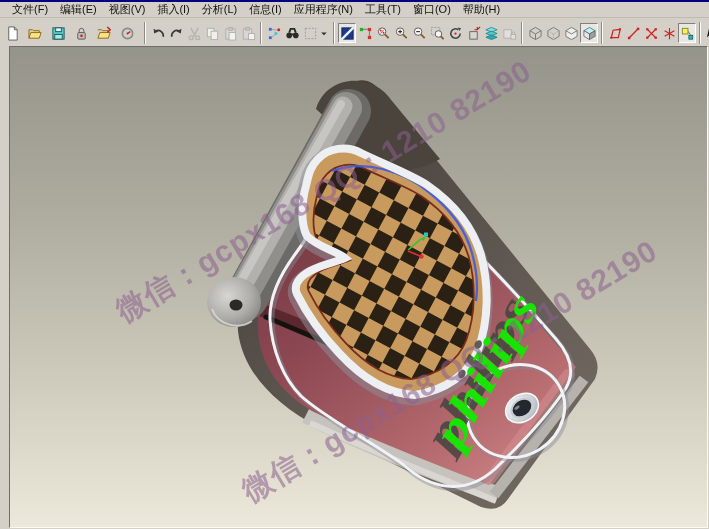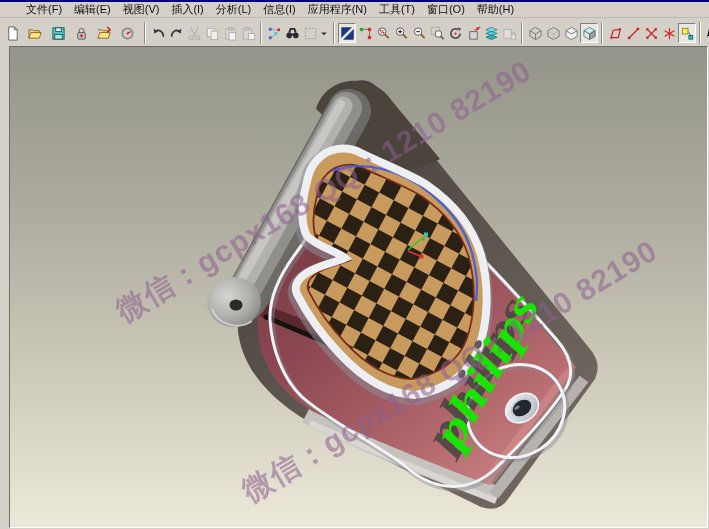--- a/index.html
+++ b/index.html
@@ -3,21 +3,21 @@
 <meta charset="utf-8">
 <style>
   html,body{margin:0;padding:0;background:#555;}
   .app{
     position:relative;width:709px;height:529px;overflow:hidden;
     background:#d4d0c8;font-family:"Liberation Sans","DejaVu Sans",sans-serif;
     -webkit-font-smoothing:antialiased;
   }
   .title-strip{height:2px;background:#000080;}
   
-  .menubar{height:15px;display:flex;padding-left:20px;
+  .menubar{height:15px;display:flex;padding-left:6px;
     background:#d4d0c8;border-bottom:1px solid #bdbab2;}
   .menu-item{font-size:11px;color:#111;padding:0 6px;line-height:15px;cursor:default;white-space:nowrap;}
   
   .toolbar{height:28px;display:flex;align-items:center;padding:1px 0 1px 3px;background:#d4d0c8;}
   .tb{width:18px;height:20px;display:flex;align-items:center;justify-content:center;
     background:transparent;border:1px solid transparent;padding:0;box-sizing:border-box;}
   .tb svg{width:15px;height:15px;display:block;}
   .tb.pressed{border-color:#808080 #ffffff #ffffff #808080;background:#e9e7e2;}
   .tb.dd{width:11px;}
   .grp{display:flex;align-items:center;}

